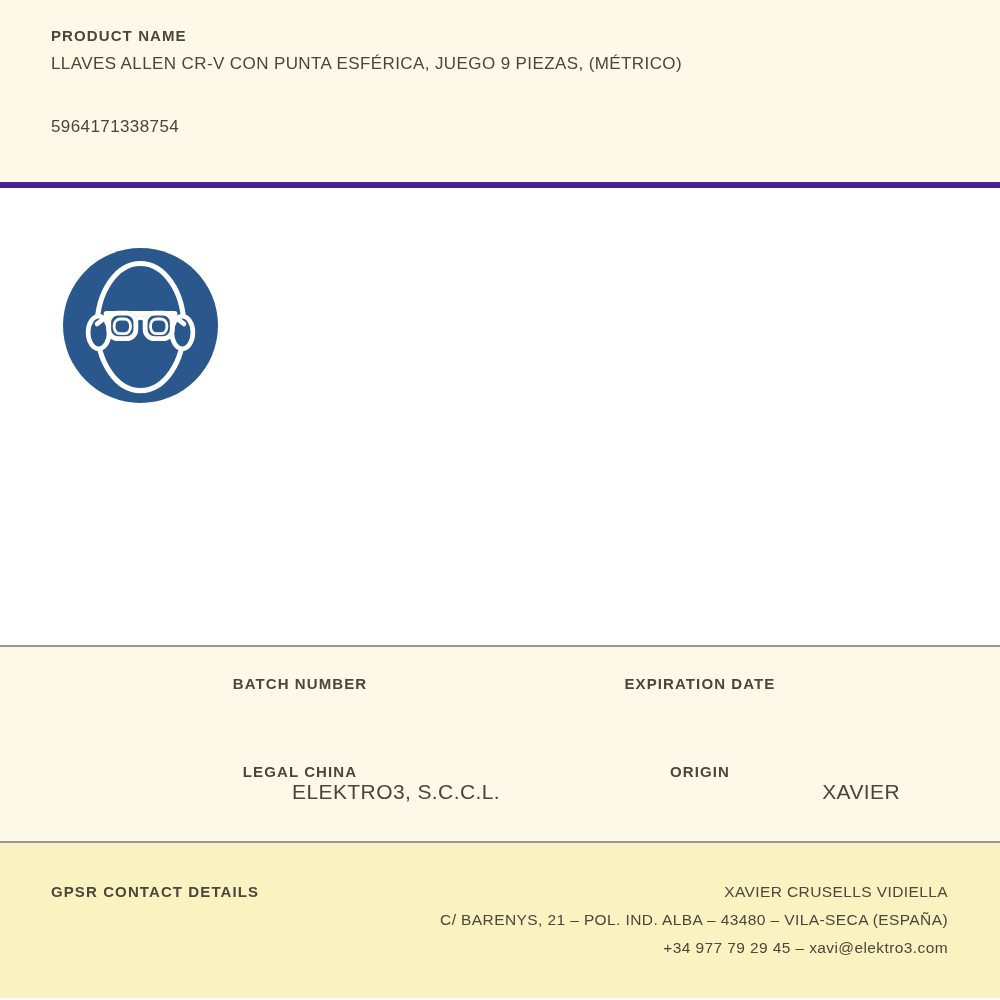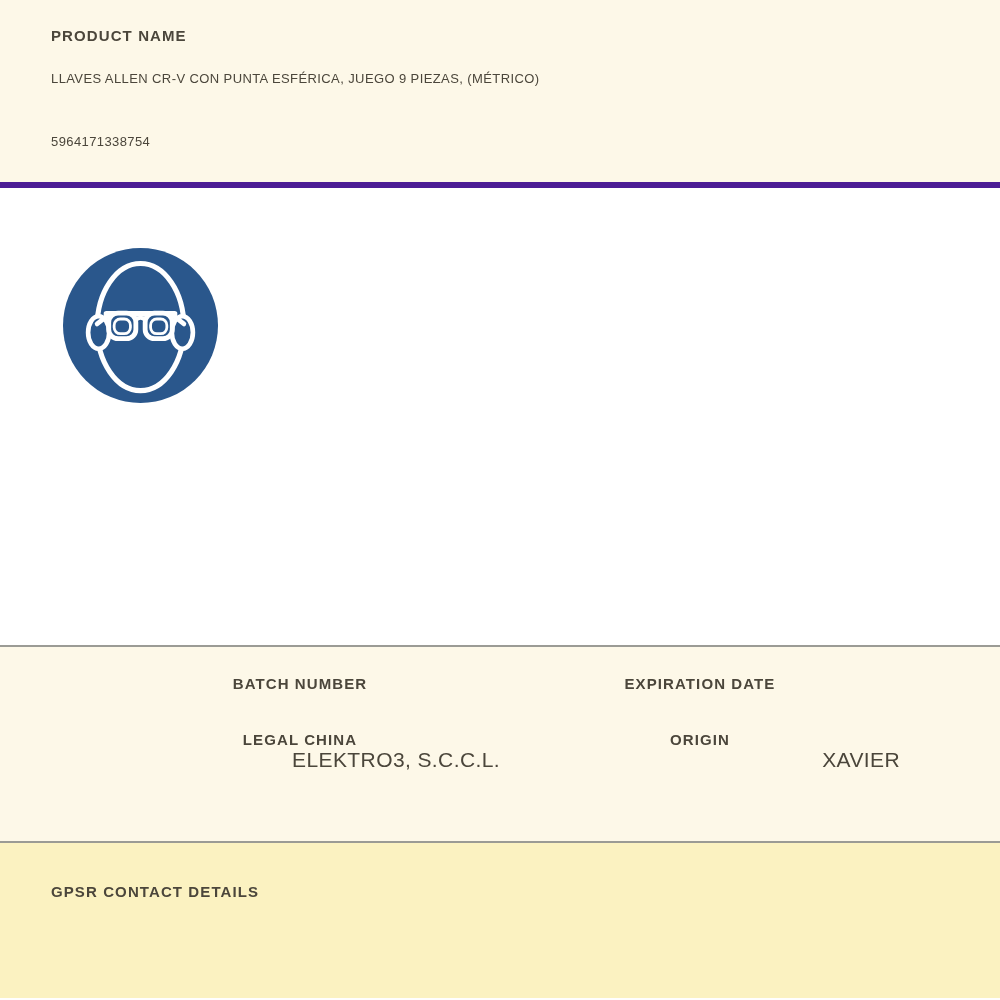--- a/index.html
+++ b/index.html
@@ -18,24 +18,24 @@
     background: #FDF8E8;
     border-bottom: 6px solid #4c1d95;
     padding: 28px 51px 0 51px;
   }
   .field-label {
     font-size: 15px; font-weight: bold;
     letter-spacing: 1.1px;
     line-height: 16px;
   }
   .field-value {
-    font-size: 13px;
+    font-size: 17px;
     letter-spacing: 0.4px;
     line-height: 16px;
-    margin-top: 27px;
+    margin-top: 12px;
   }
   .field + .field { margin-top: 47px; }
 
   
   .sec-icons {
     height: 459px;
     background: #FFFFFF;
     border-bottom: 2px solid #9B9B95;
     position: relative;
   }
@@ -51,21 +51,21 @@
     height: 196px;
     background: #FDF8E8;
     border-bottom: 2px solid #9B9B95;
     padding-top: 29px;
   }
   .details-grid {
     width: 800px;
     margin: 0 auto;
     display: grid;
     grid-template-columns: 1fr 1fr;
-    row-gap: 20px;
+    row-gap: 52px;
     text-align: center;
   }
   .detail-cell .field-label { letter-spacing: 1.1px; }
   .detail-value {
     font-size: 21px;
     letter-spacing: 0.4px;
     line-height: 16px;
     margin-top: 4px;
     min-height: 16px;
     text-align: right;
@@ -152,15 +152,20 @@
       </div>
       <div class="detail-cell">
         <div class="field-label">ORIGIN</div>
         <div class="detail-value">XAVIER</div>
       </div>
     </div>
   </section>
 
   <section class="sec-contact">
     <div class="contact-heading">GPSR CONTACT DETAILS</div>
+    <div class="contact-block">
+      <div>XAVIER CRUSELLS VIDIELLA</div>
+      <div>C/ BARENYS, 21 – POL. IND. ALBA – 43480 – VILA-SECA (ESPAÑA)</div>
+      <div>+34 977 79 29 45 – xavi@elektro3.com</div>
+    </div>
   </section>
 
 </div>
 
 </body></html>

